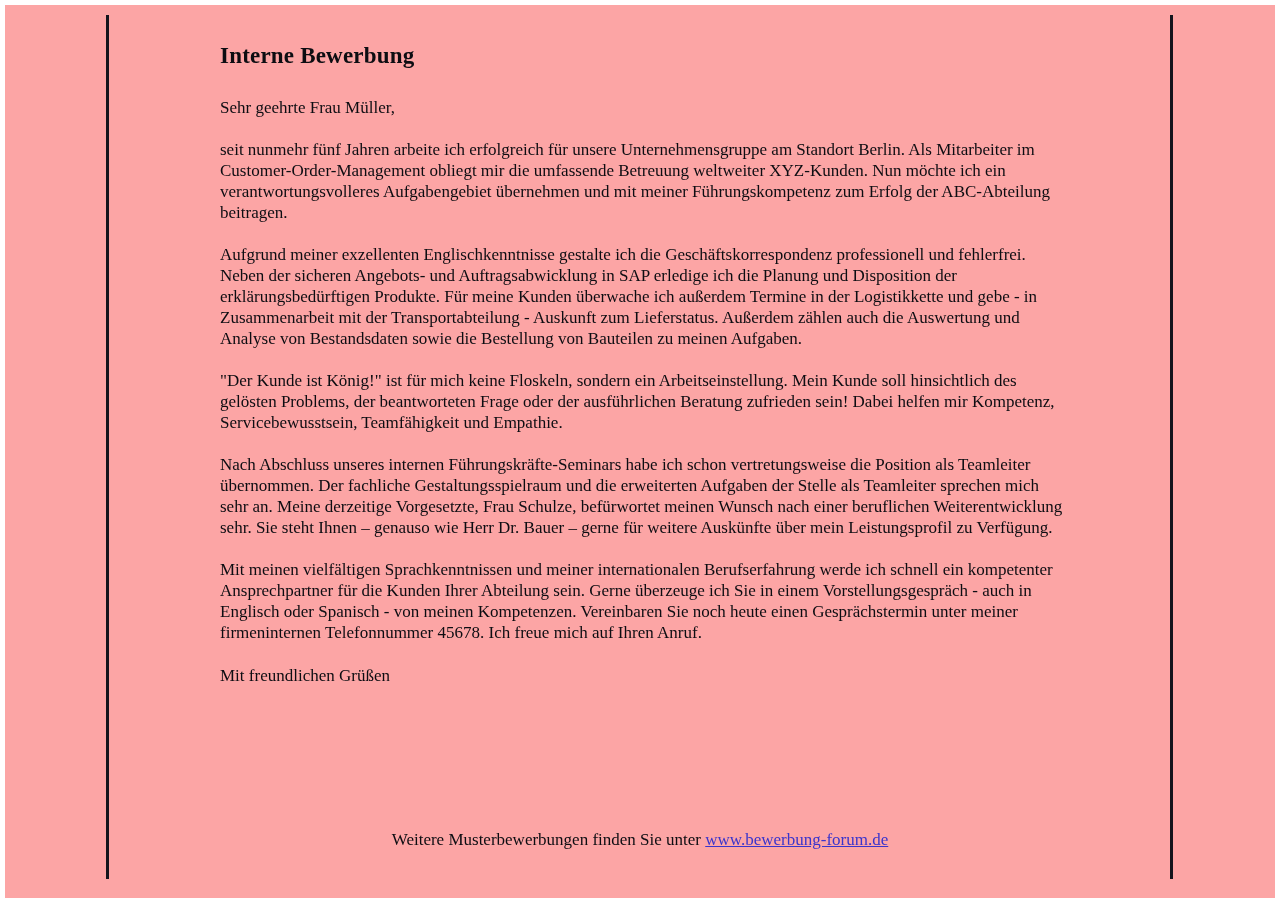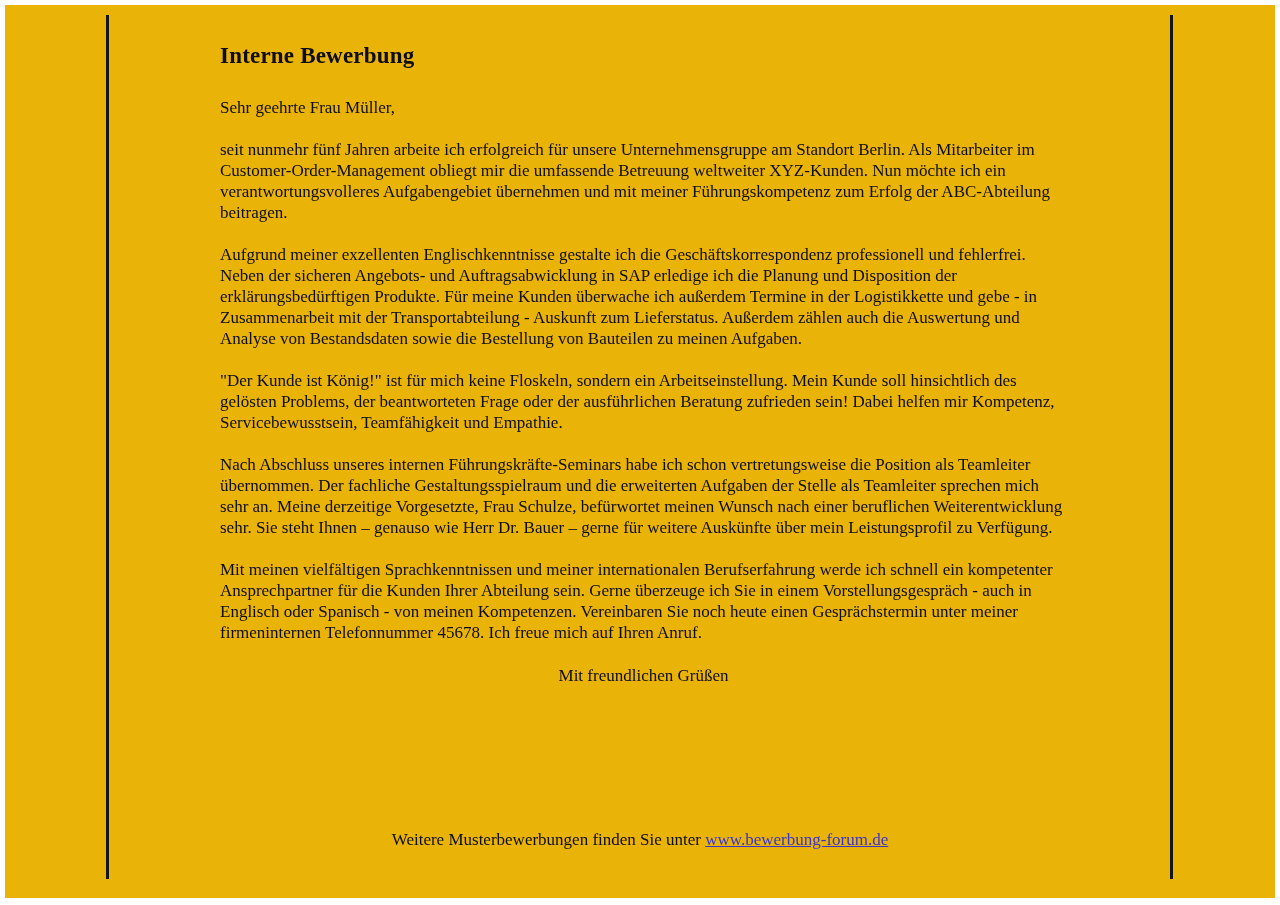--- a/index.html
+++ b/index.html
@@ -44,40 +44,39 @@
   p {
     font-size: 17px;
     line-height: 21px;
     margin: 21px 0;
   }
   p.salutation {
     margin-top: 28px;
   }
   p.closing {
     margin-top: 22px;
-    text-align: center;
   }
   .footer {
     position: absolute;
     left: 0;
     right: 0;
     top: 825px;
     text-align: center;
     font-size: 17px;
     color: #0d0d12;
   }
   .footer a {
     text-decoration: underline;
     cursor: pointer;
   }
 </style>
 </head>
 <body>
 
-<div class="page" style="background: #eab308;">
+<div class="page" style="background: #fca5a5;">
   <div class="rule rule-left" style="background: rgb(20, 20, 28);"></div>
   <div class="rule rule-right" style="background: rgb(20, 20, 28);"></div>
 
   <div class="content">
     <h1 class="title">Interne Bewerbung</h1>
     <p class="salutation">Sehr geehrte Frau Müller,</p>
     <p>seit nunmehr fünf Jahren arbeite ich erfolgreich für unsere Unternehmensgruppe am Standort Berlin. Als Mitarbeiter im Customer-Order-Management obliegt mir die umfassende Betreuung weltweiter XYZ-Kunden. Nun möchte ich ein verantwortungsvolleres Aufgabengebiet übernehmen und mit meiner Führungskompetenz zum Erfolg der ABC-Abteilung beitragen.</p>
     <p>Aufgrund meiner exzellenten Englischkenntnisse gestalte ich die Geschäftskorrespondenz professionell und fehlerfrei. Neben der sicheren Angebots- und Auftragsabwicklung in SAP erledige ich die Planung und Disposition der erklärungsbedürftigen Produkte. Für meine Kunden überwache ich außerdem Termine in der Logistikkette und gebe - in Zusammenarbeit mit der Transportabteilung - Auskunft zum Lieferstatus. Außerdem zählen auch die Auswertung und Analyse von Bestandsdaten sowie die Bestellung von Bauteilen zu meinen Aufgaben.</p>
     <p>"Der Kunde ist König!" ist für mich keine Floskeln, sondern ein Arbeitseinstellung. Mein Kunde soll hinsichtlich des gelösten Problems, der beantworteten Frage oder der ausführlichen Beratung zufrieden sein! Dabei helfen mir Kompetenz, Servicebewusstsein, Teamfähigkeit und Empathie.</p>
     <p>Nach Abschluss unseres internen Führungskräfte-Seminars habe ich schon vertretungsweise die Position als Teamleiter übernommen. Der fachliche Gestaltungsspielraum und die erweiterten Aufgaben der Stelle als Teamleiter sprechen mich sehr an. Meine derzeitige Vorgesetzte, Frau Schulze, befürwortet meinen Wunsch nach einer beruflichen Weiterentwicklung sehr. Sie steht Ihnen – genauso wie Herr Dr. Bauer – gerne für weitere Auskünfte über mein Leistungsprofil zu Verfügung.</p>

